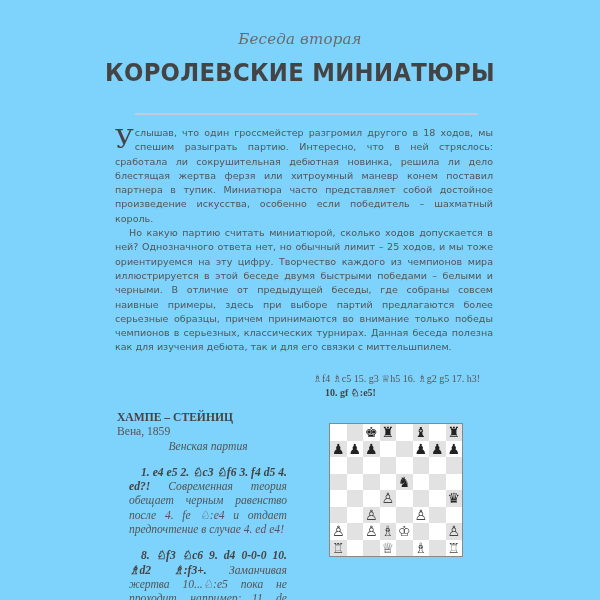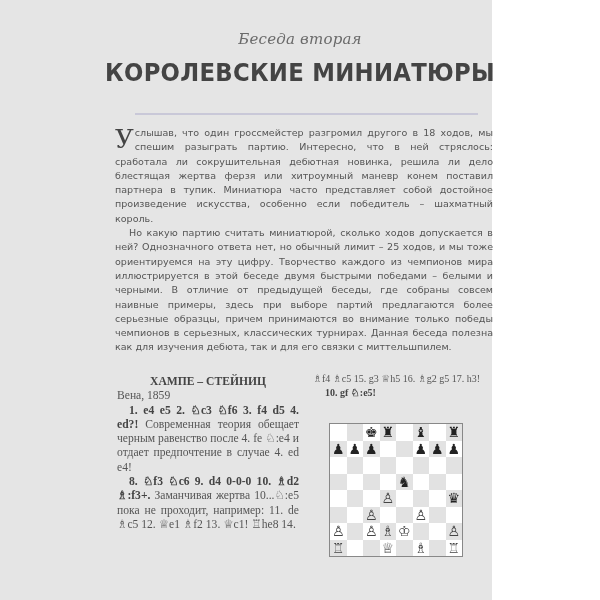--- a/index.html
+++ b/index.html
@@ -1,29 +1,29 @@
 <!DOCTYPE html>
 <html><head>
 <meta charset="utf-8">
 <style>
   html, body { margin: 0; padding: 0; background: #ffffff; }
   body { width: 600px; height: 600px; position: relative; overflow: hidden; font-family: "Liberation Serif", serif; color: #4a4a4a; }
-  .page { position: absolute; left: 0; top: 0; width: 492px; height: 600px; background: #e5e5e5; }
+  .page { position: absolute; left: 0; top: 0; width: 600px; height: 600px; background: #7dd3fc; }
   .subtitle { position: absolute; left: 0; width: 600px; top: 30px; text-align: center; font-family: "DejaVu Serif", serif; font-style: italic; font-size: 15px; color: #6a6a6a; letter-spacing: 0.2px; }
   .title { position: absolute; left: 0; width: 600px; top: 58px; text-align: center; font-family: "DejaVu Sans", sans-serif; font-weight: bold; font-size: 24.5px; color: #444; letter-spacing: 0.3px; transform: scaleX(0.93); }
   .rule { position: absolute; left: 135px; top: 113px; width: 343px; height: 2px; background: #c9c8d8; }
   .intro { position: absolute; left: 115px; top: 126px; width: 378px; font-family: "DejaVu Sans", sans-serif; font-size: 9.55px; line-height: 14.3px; color: #555; text-align: justify; }
   .intro p { margin: 0; text-indent: 14px; }
   .intro p.first { text-indent: 0; }
   .dropcap { font-family: "DejaVu Serif", serif; font-size: 26px; float: left; line-height: 26px; margin: 0 1px 0 0; color: #444; }
   .col-left { position: absolute; left: 117px; top: 375px; width: 182px; font-family: "Liberation Serif", serif; font-size: 11.6px; line-height: 14.3px; color: #555; }
-  .col-left .hdr { text-align: center; font-weight: bold; color: #444; }
+  .col-left .hdr { font-weight: bold; color: #444; margin-top: 36px; }
   .col-left .place { text-align: left; }
   .col-left .opening { text-align: center; font-style: italic; }
-  .col-left p { margin: 0; text-align: justify; }
+  .col-left p { margin: 12px; text-align: justify; font-style: italic; }
   .col-left p.ind { text-indent: 12px; }
   .mv { font-weight: bold; color: #444; }
   .col-right { position: absolute; left: 313px; top: 372px; width: 180px; font-family: "Liberation Serif", serif; font-size: 10px; line-height: 14.3px; color: #555; }
   .col-right p { margin: 0; }
   .col-right p.ind { text-indent: 12px; }
   .board { position: absolute; left: 329px; top: 423px; width: 134px; height: 134px; border: 1px solid #888; box-sizing: border-box; display: grid; grid-template-columns: repeat(8, 1fr); grid-template-rows: repeat(8, 1fr); }
   .sq { display: flex; align-items: center; justify-content: center; font-size: 14px; line-height: 1; font-family: "DejaVu Sans", sans-serif; }
   .sq.light { background: #ffffff; }
   .sq.dark { background: #e2e2e2; }
   .pc-b { color: #222; }
@@ -39,20 +39,21 @@
   <div class="rule"></div>
 
   <div class="intro">
     <p class="first"><span class="dropcap">У</span><span>слышав, что один гроссмейстер разгромил другого в 18 ходов, мы спешим разыграть партию. Интересно, что в ней стряслось: сработала ли сокрушительная дебютная новинка, решила ли дело блестящая жертва ферзя или хитроумный маневр конем поставил партнера в тупик. Миниатюра часто представляет собой достойное произведение искусства, особенно если победитель – шахматный король.</span></p>
     <p>Но какую партию считать миниатюрой, сколько ходов допускается в ней? Однозначного ответа нет, но обычный лимит – 25 ходов, и мы тоже ориентируемся на эту цифру. Творчество каждого из чемпионов мира иллюстрируется в этой беседе двумя быстрыми победами – белыми и черными. В отличие от предыдущей беседы, где собраны совсем наивные примеры, здесь при выборе партий предлагаются более серьезные образцы, причем принимаются во внимание только победы чемпионов в серьезных, классических турнирах. Данная беседа полезна как для изучения дебюта, так и для его связки с миттельшпилем.</p>
   </div>
 
   <div class="col-left">
     <div class="hdr">ХАМПЕ – СТЕЙНИЦ</div>
     <div class="place">Вена, 1859</div>
+    <div class="opening">Венская партия</div>
     <p class="ind"><span class="mv">1. e4 e5 2. ♘c3 ♘f6 3. f4 d5 4. ed?!</span> <span>Современная теория обещает черным равенство после 4. fe ♘:e4 и отдает предпочтение в случае 4. ed e4!</span></p>
     <p class="ind"><span class="mv">8. ♘f3 ♘c6 9. d4 0-0-0 10. ♗d2 ♗:f3+.</span> <span>Заманчивая жертва 10...♘:e5 пока не проходит, например: 11. de ♗c5 12. ♕e1 ♗f2 13. ♕c1! ♖he8 14.</span></p>
   </div>
 
   <div class="col-right">
       <p>♗f4 ♗c5 15. g3 ♕h5 16. ♗g2 g5 17. h3!</p>
     <p class="ind"><span class="mv">10. gf ♘:e5!</span></p>
   </div>
 
   <div class="board" id="board">

